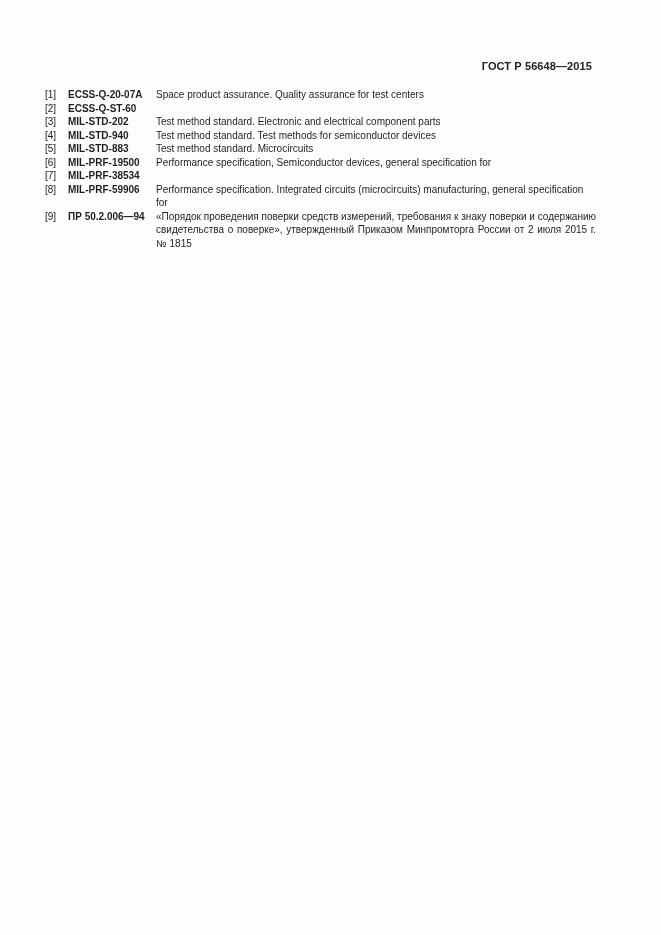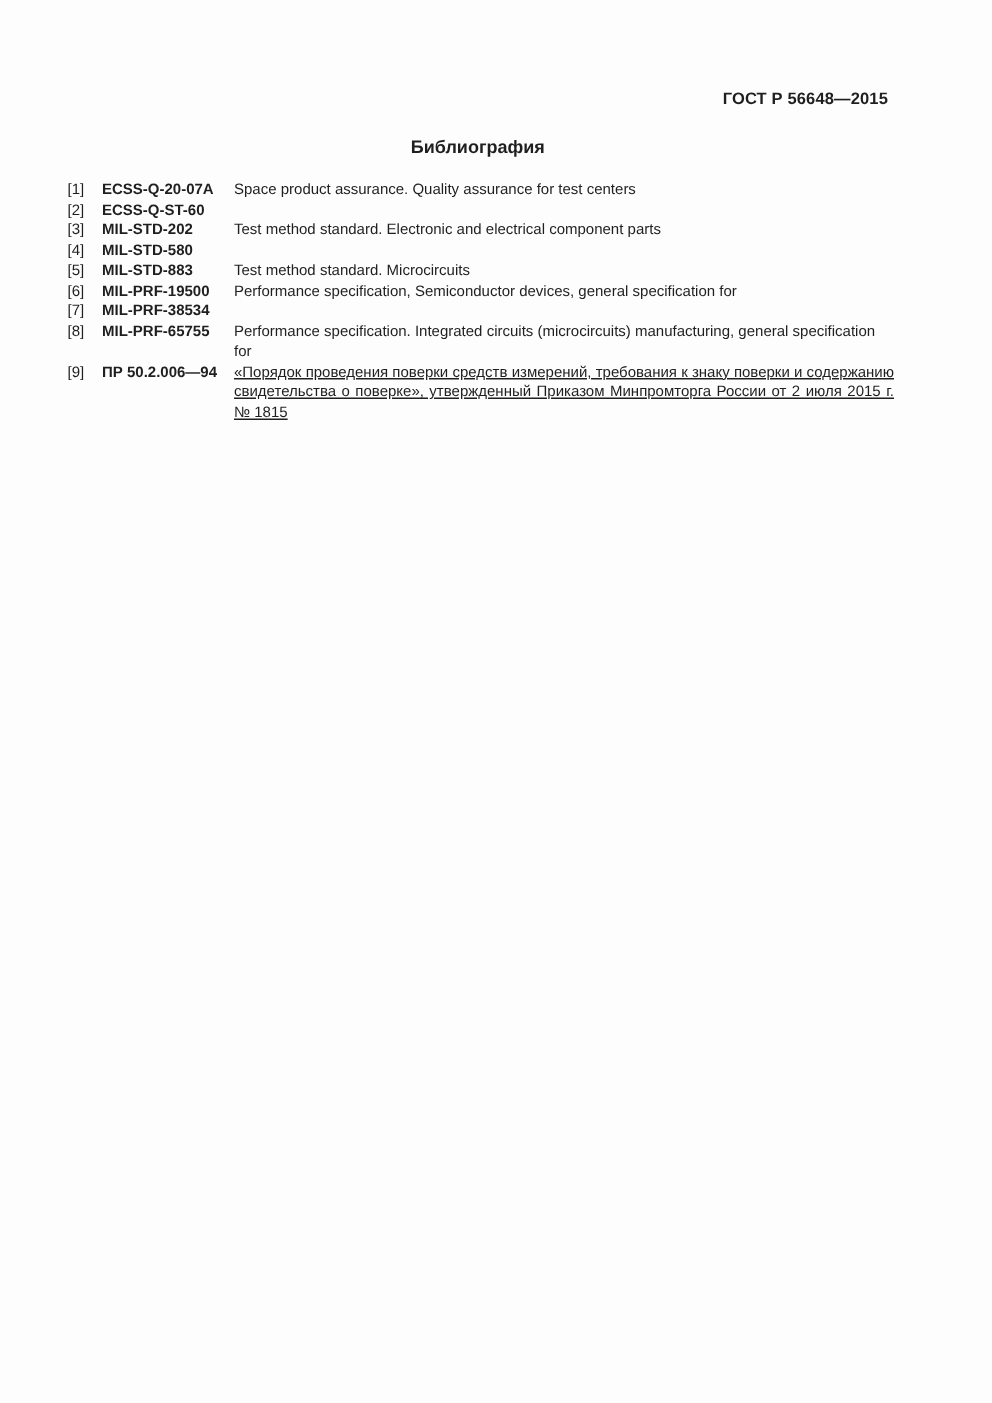--- a/index.html
+++ b/index.html
@@ -59,58 +59,57 @@
     flex: none;
     white-space: nowrap;
     font-weight: bold;
   }
   .bib-entry .desc {
     width: 440px;
     flex: none;
   }
   .bib-entry .desc.justify {
     text-align: justify;
-    text-decoration: underline;
   }
   .page-number {
     position: absolute;
     top: 844px;
     right: 96px;
     font-size: 10px;
     line-height: 13px;
   }
 </style>
 </head>
 <body>
 
 <div class="page">
   <div class="content">
     <div class="doc-header">ГОСТ Р 56648—2015</div>
-    <h1 class="doc-title">Библиография</h1>
     <div class="bib-list">
   <div class="bib-entry">
     <span class="num">[1]</span>
     <span class="code">ECSS-Q-20-07A</span>
     <span class="desc">Space product assurance. Quality assurance for test centers</span>
   </div>
 
   <div class="bib-entry">
     <span class="num">[2]</span>
     <span class="code">ECSS-Q-ST-60</span>
   </div>
 
   <div class="bib-entry">
     <span class="num">[3]</span>
     <span class="code">MIL-STD-202</span>
     <span class="desc">Test method standard. Electronic and electrical component parts</span>
   </div>
 
   <div class="bib-entry">
     <span class="num">[4]</span>
-    <span class="code">MIL-STD-580</span>
+    <span class="code">MIL-STD-940</span>
+    <span class="desc">Test method standard. Test methods for semiconductor devices</span>
   </div>
 
   <div class="bib-entry">
     <span class="num">[5]</span>
     <span class="code">MIL-STD-883</span>
     <span class="desc">Test method standard. Microcircuits</span>
   </div>
 
   <div class="bib-entry">
     <span class="num">[6]</span>
@@ -118,21 +117,21 @@
     <span class="desc">Performance specification, Semiconductor devices, general specification for</span>
   </div>
 
   <div class="bib-entry">
     <span class="num">[7]</span>
     <span class="code">MIL-PRF-38534</span>
   </div>
 
   <div class="bib-entry">
     <span class="num">[8]</span>
-    <span class="code">MIL-PRF-65755</span>
+    <span class="code">MIL-PRF-59906</span>
     <span class="desc">Performance specification. Integrated circuits (microcircuits) manufacturing, general specification for</span>
   </div>
 
   <div class="bib-entry">
     <span class="num">[9]</span>
     <span class="code">ПР 50.2.006—94</span>
     <span class="desc justify">«Порядок проведения поверки средств измерений, требования к знаку поверки и содержа­нию свидетельства о поверке», утвержденный Приказом Минпромторга России от 2 июля 2015 г. № 1815</span>
   </div>
 </div>
   </div>

